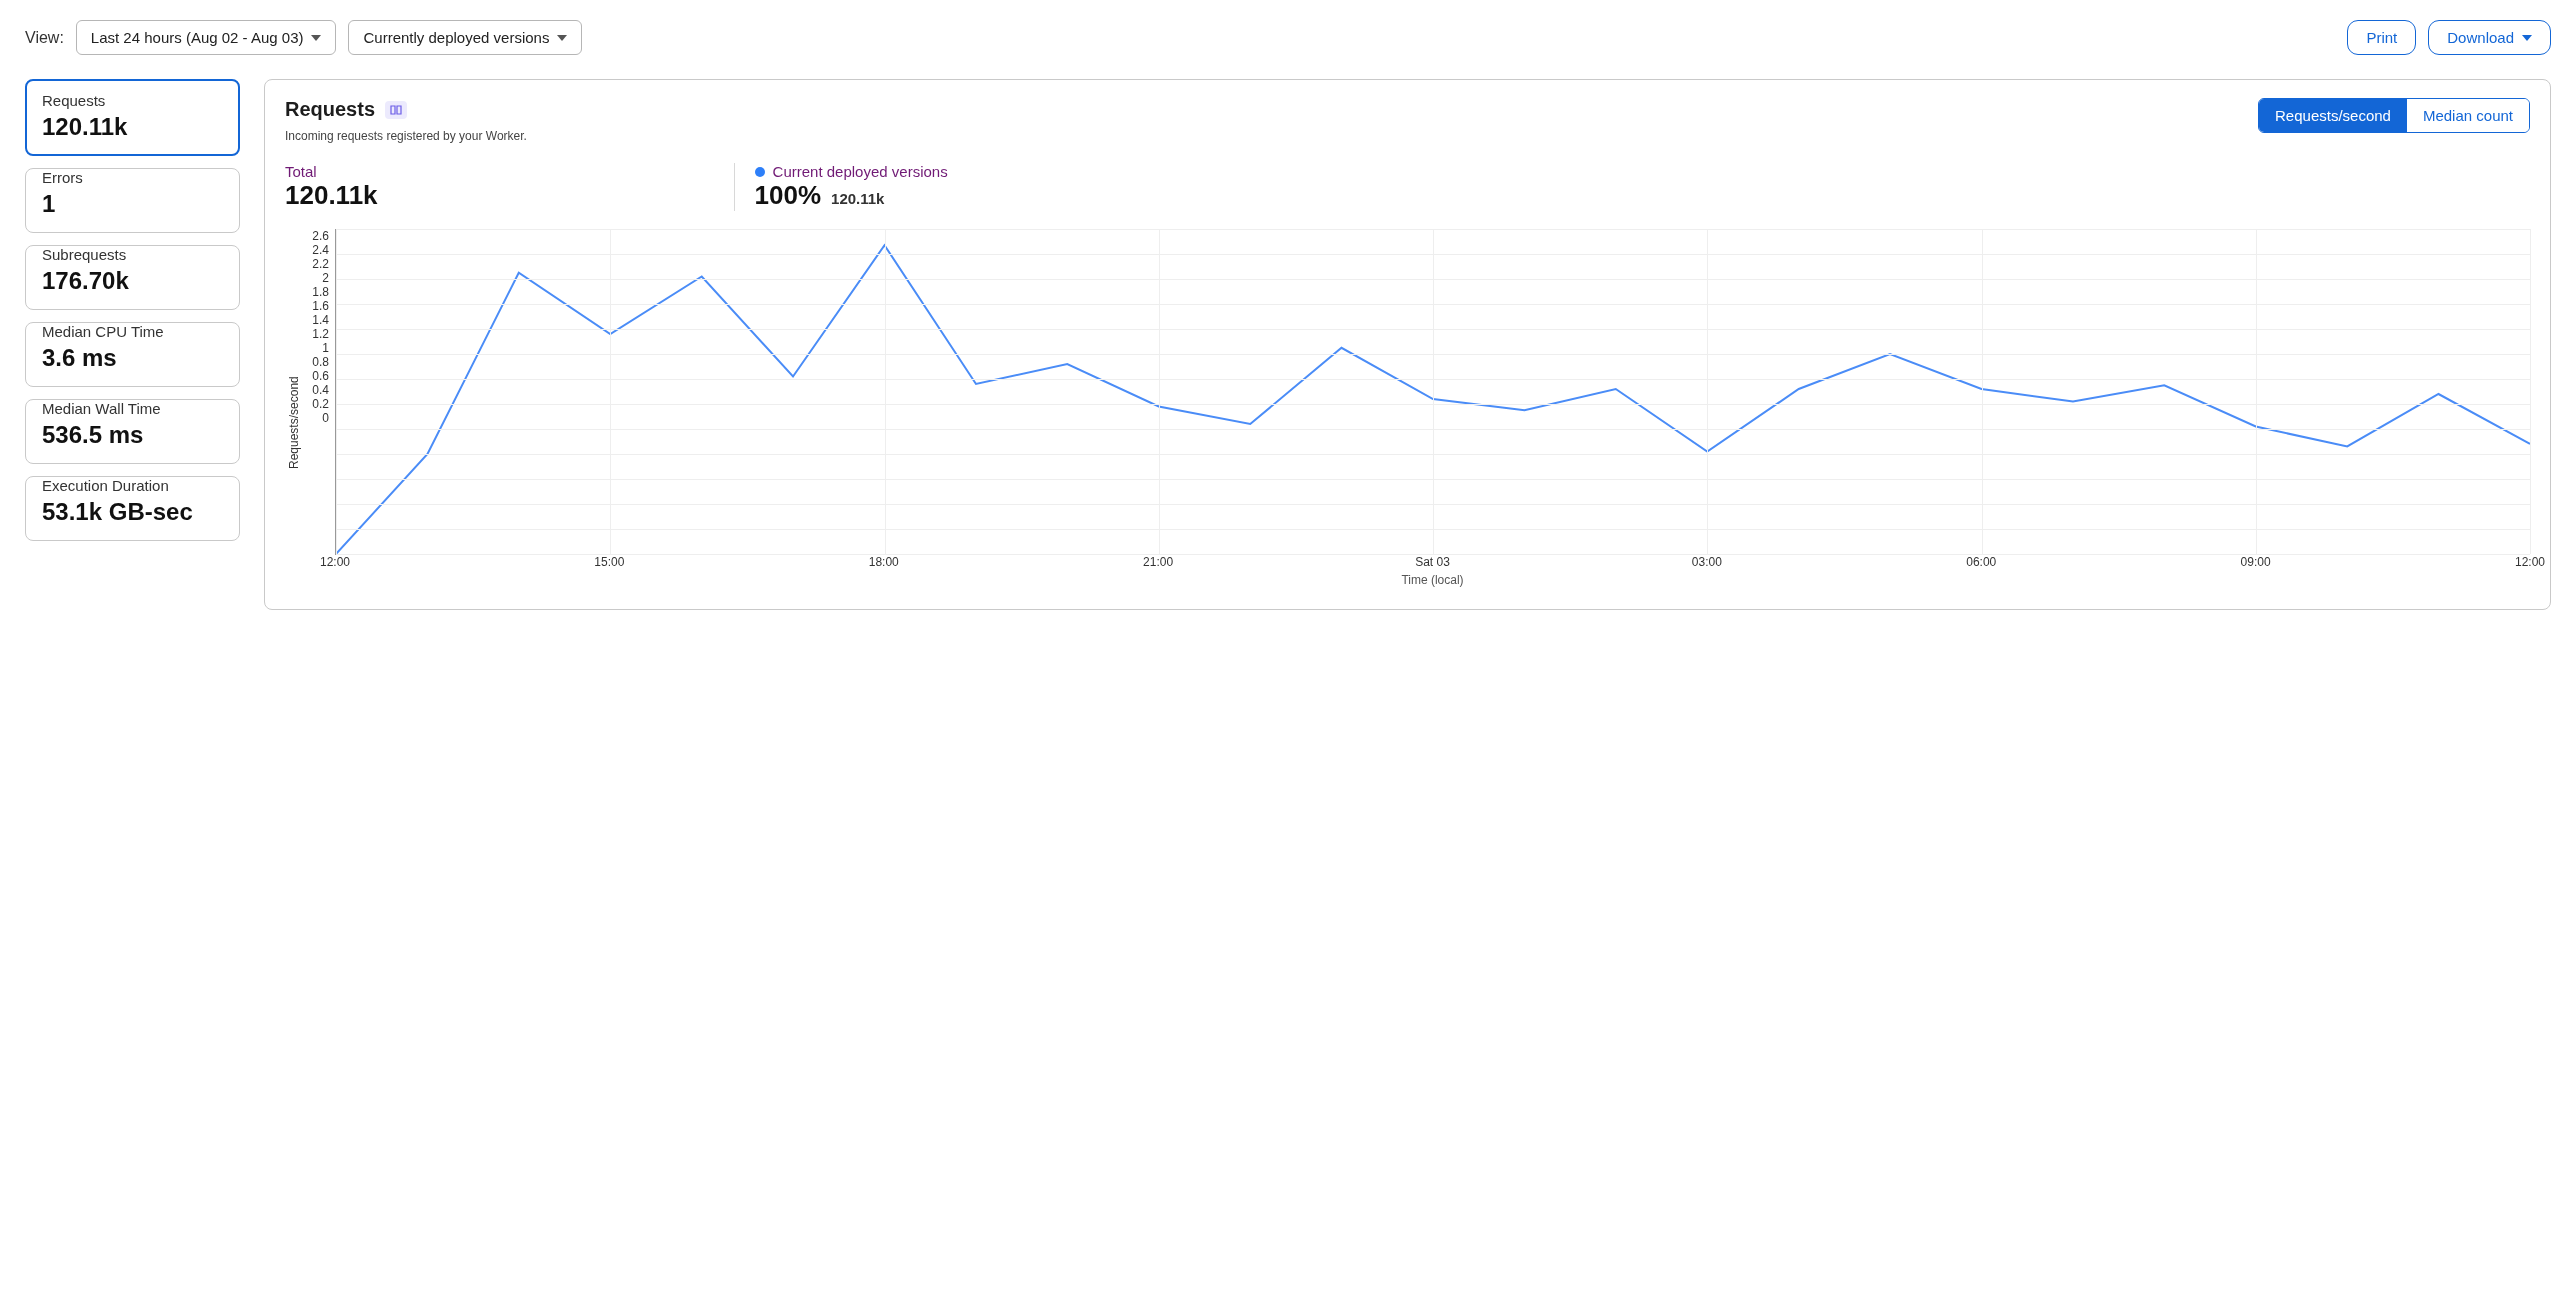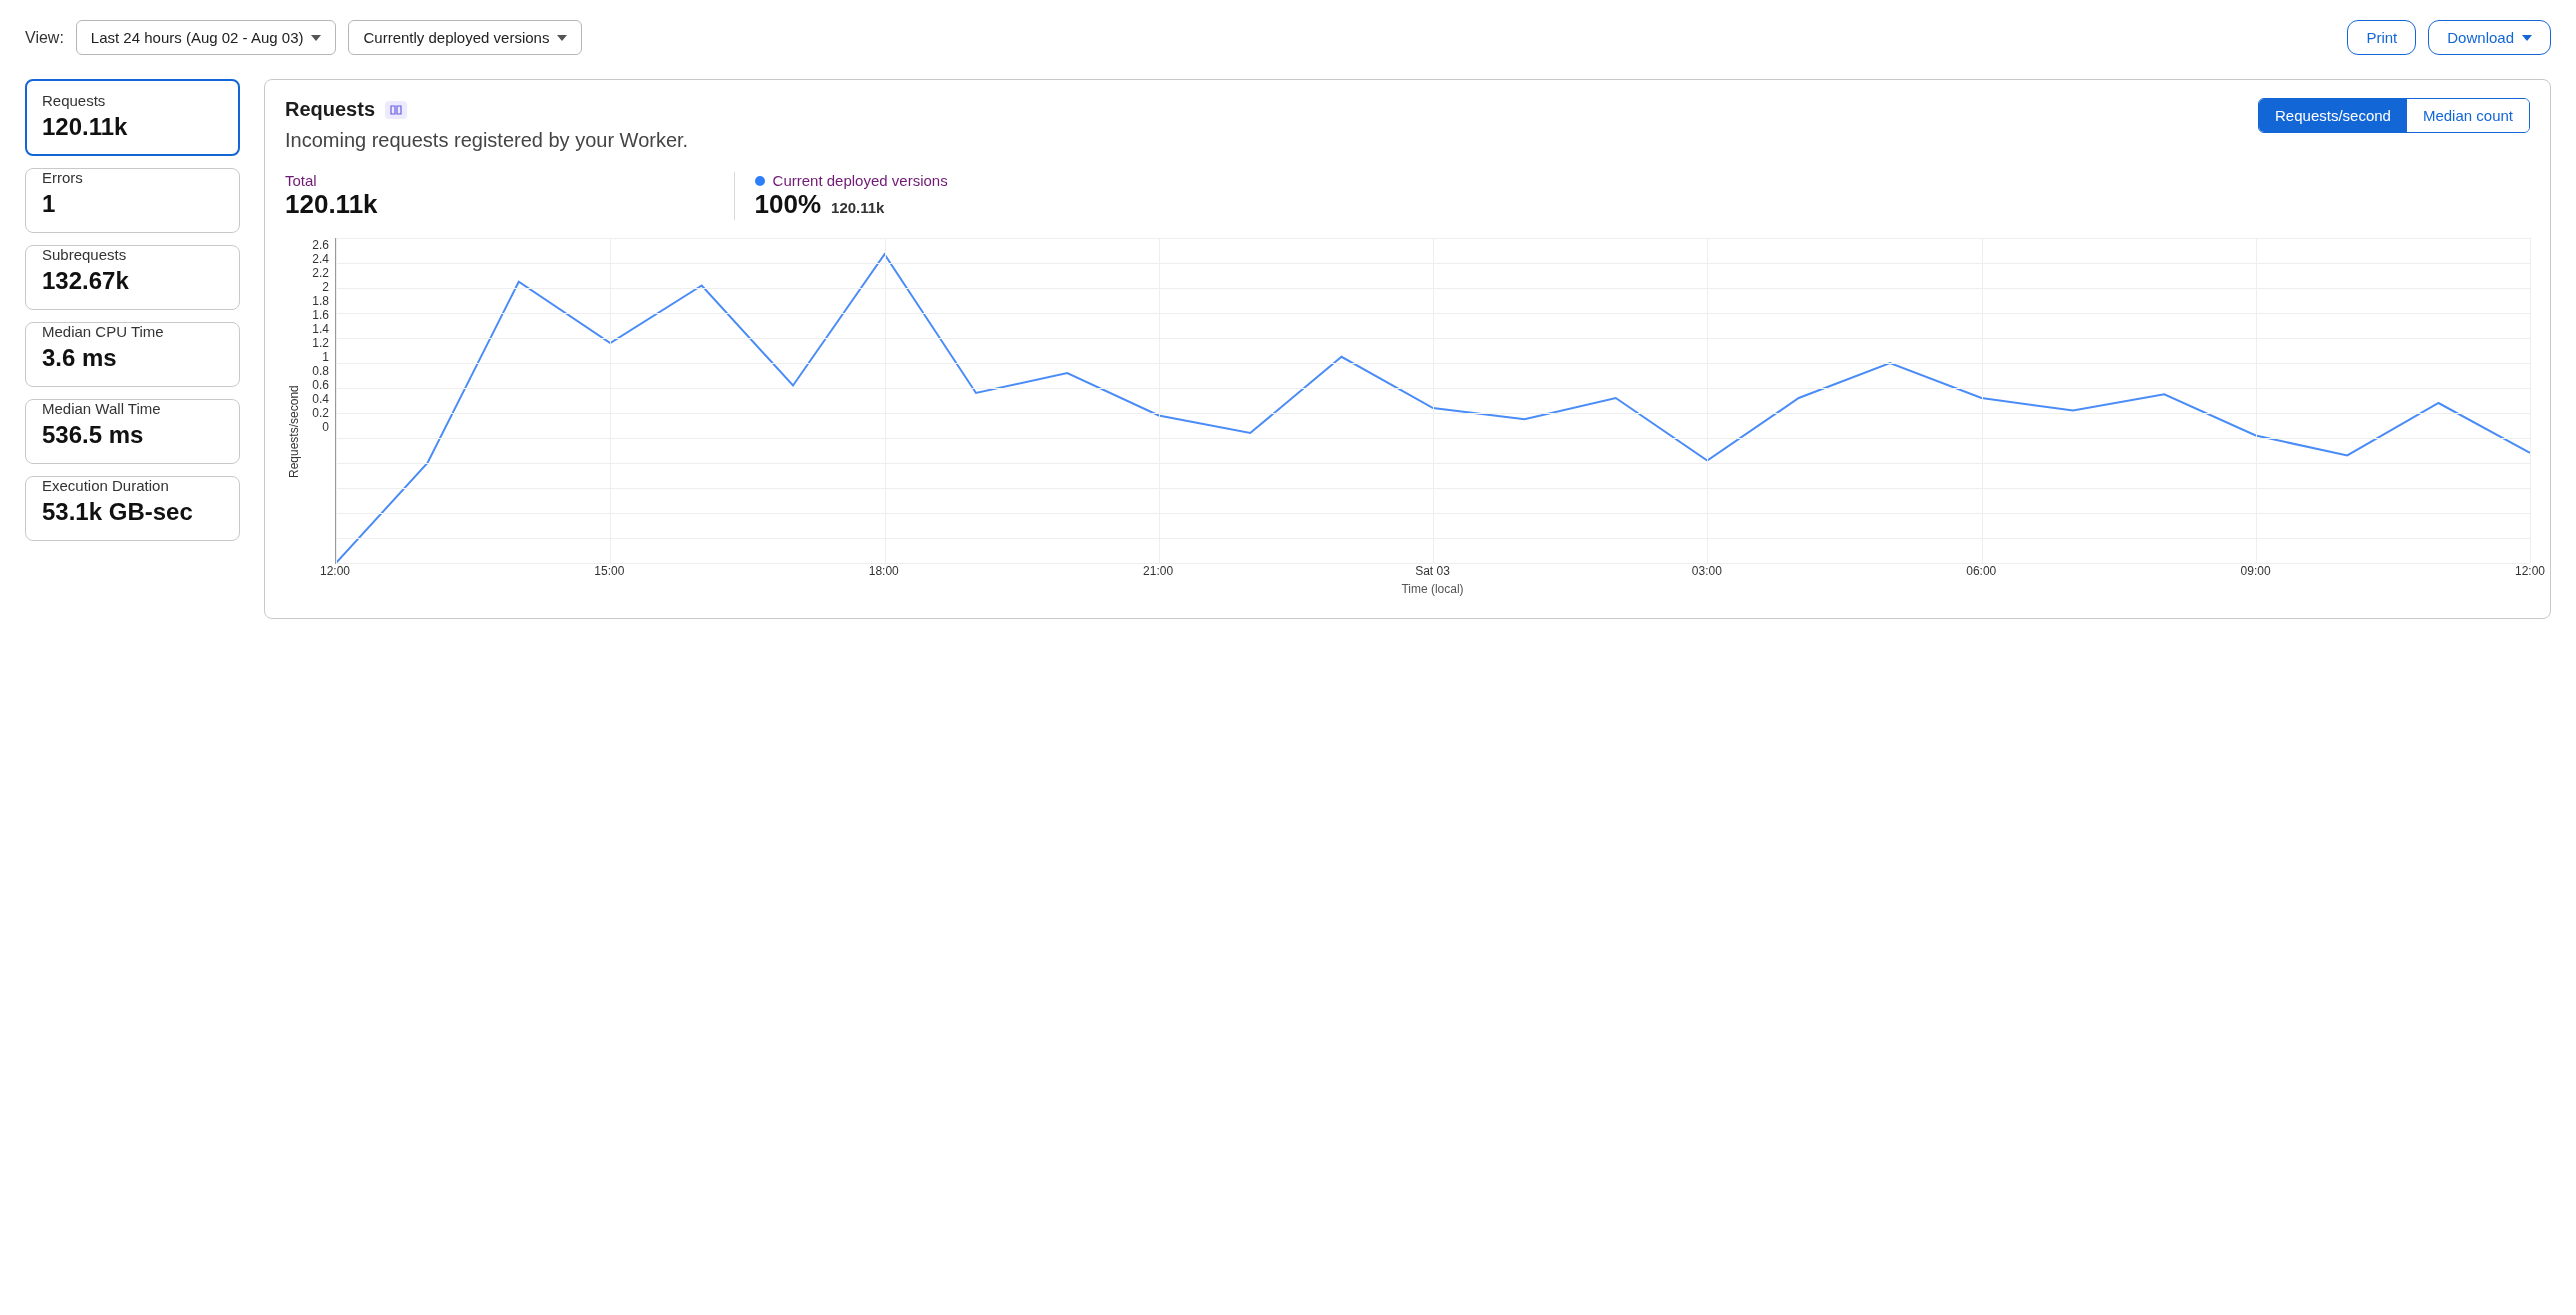--- a/index.html
+++ b/index.html
@@ -83,21 +83,21 @@
   .panel-title-row { display: flex; align-items: center; gap: 10px; margin-bottom: 8px; }
   .panel-title { font-size: 20px; font-weight: 700; }
   .badge-icon {
     display: inline-flex; align-items: center; justify-content: center;
     width: 22px; height: 18px;
     background: #eceafd;
     border-radius: 4px;
     color: #6b5ce7;
     font-size: 11px;
   }
-  .panel-sub { font-size: 20px; color: #444; margin-bottom: 20px; }
+  .panel-sub { font-size: 12px; color: #444; margin-bottom: 20px; }
 
   .toggle-group {
     display: inline-flex;
     border: 1px solid #1366d6;
     border-radius: 6px;
     overflow: hidden;
   }
   .toggle-btn {
     padding: 8px 16px;
     font-size: 15px;
@@ -164,21 +164,21 @@
     <div class="card active">
       <div class="card-label">Requests</div>
       <div class="card-value">120.11k</div>
     </div>
     <div class="card">
       <div class="card-label">Errors</div>
       <div class="card-value">1</div>
     </div>
     <div class="card">
       <div class="card-label">Subrequests</div>
-      <div class="card-value">132.67k</div>
+      <div class="card-value">176.70k</div>
     </div>
     <div class="card">
       <div class="card-label">Median CPU Time</div>
       <div class="card-value">3.6 ms</div>
     </div>
     <div class="card">
       <div class="card-label">Median Wall Time</div>
       <div class="card-value">536.5 ms</div>
     </div>
     <div class="card">

